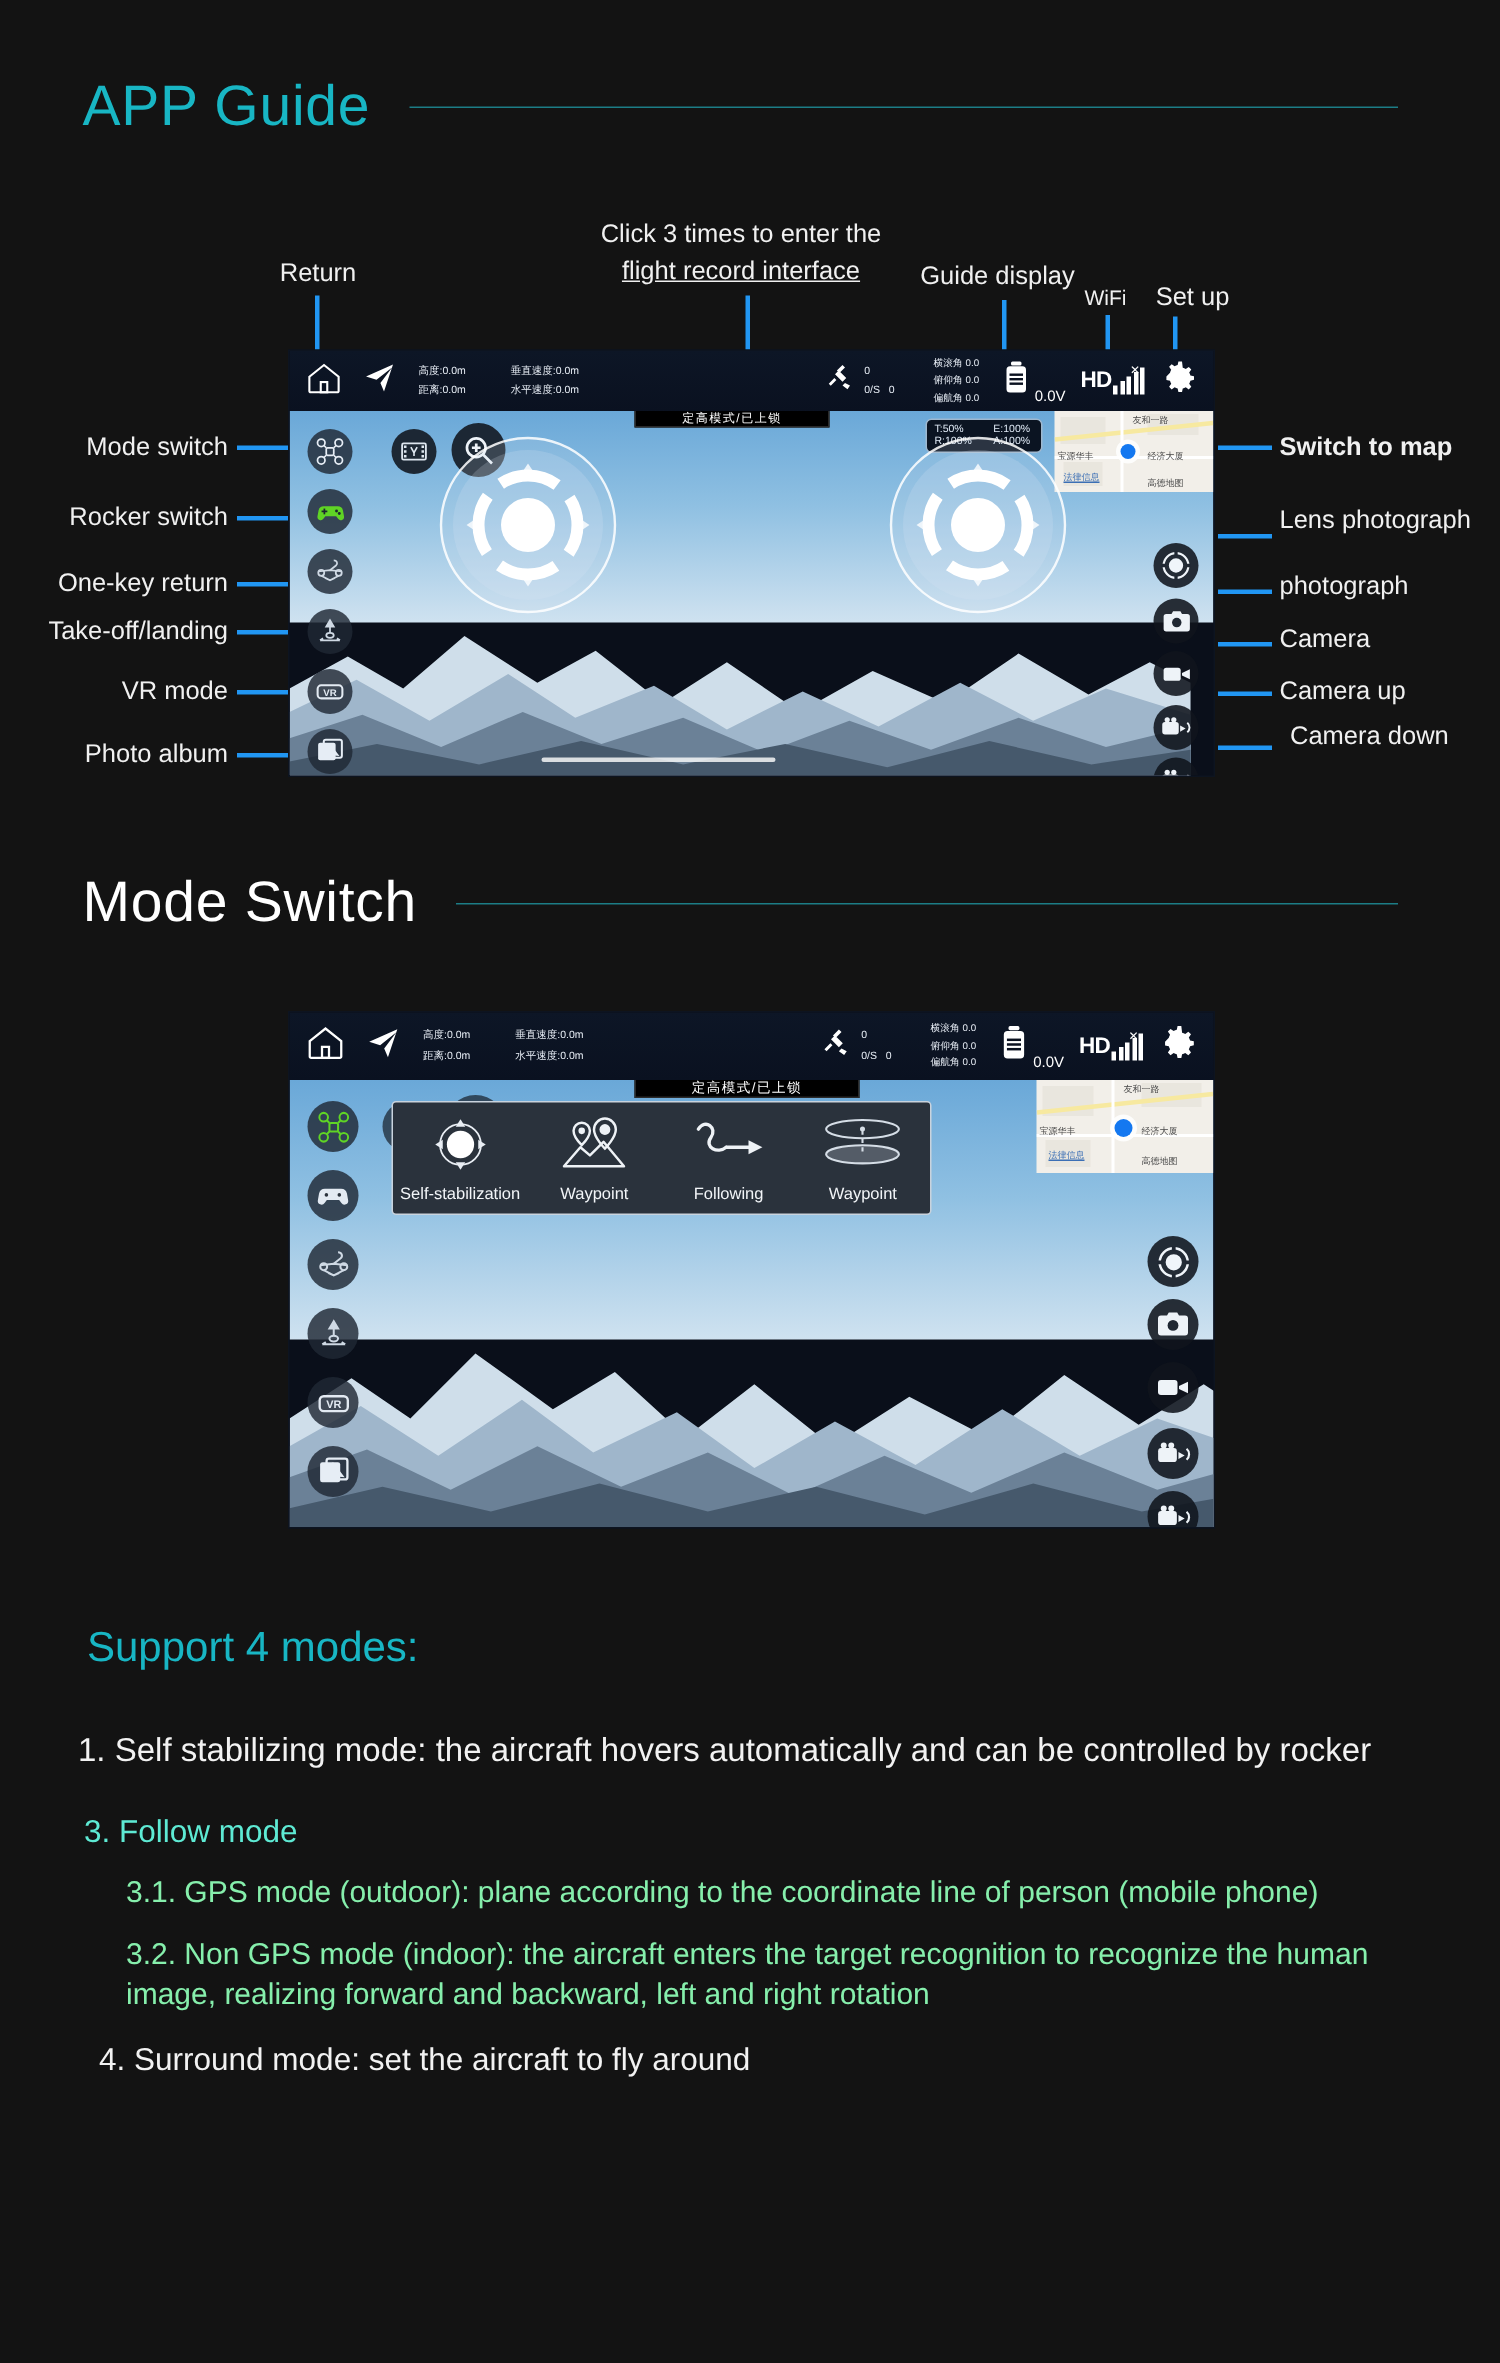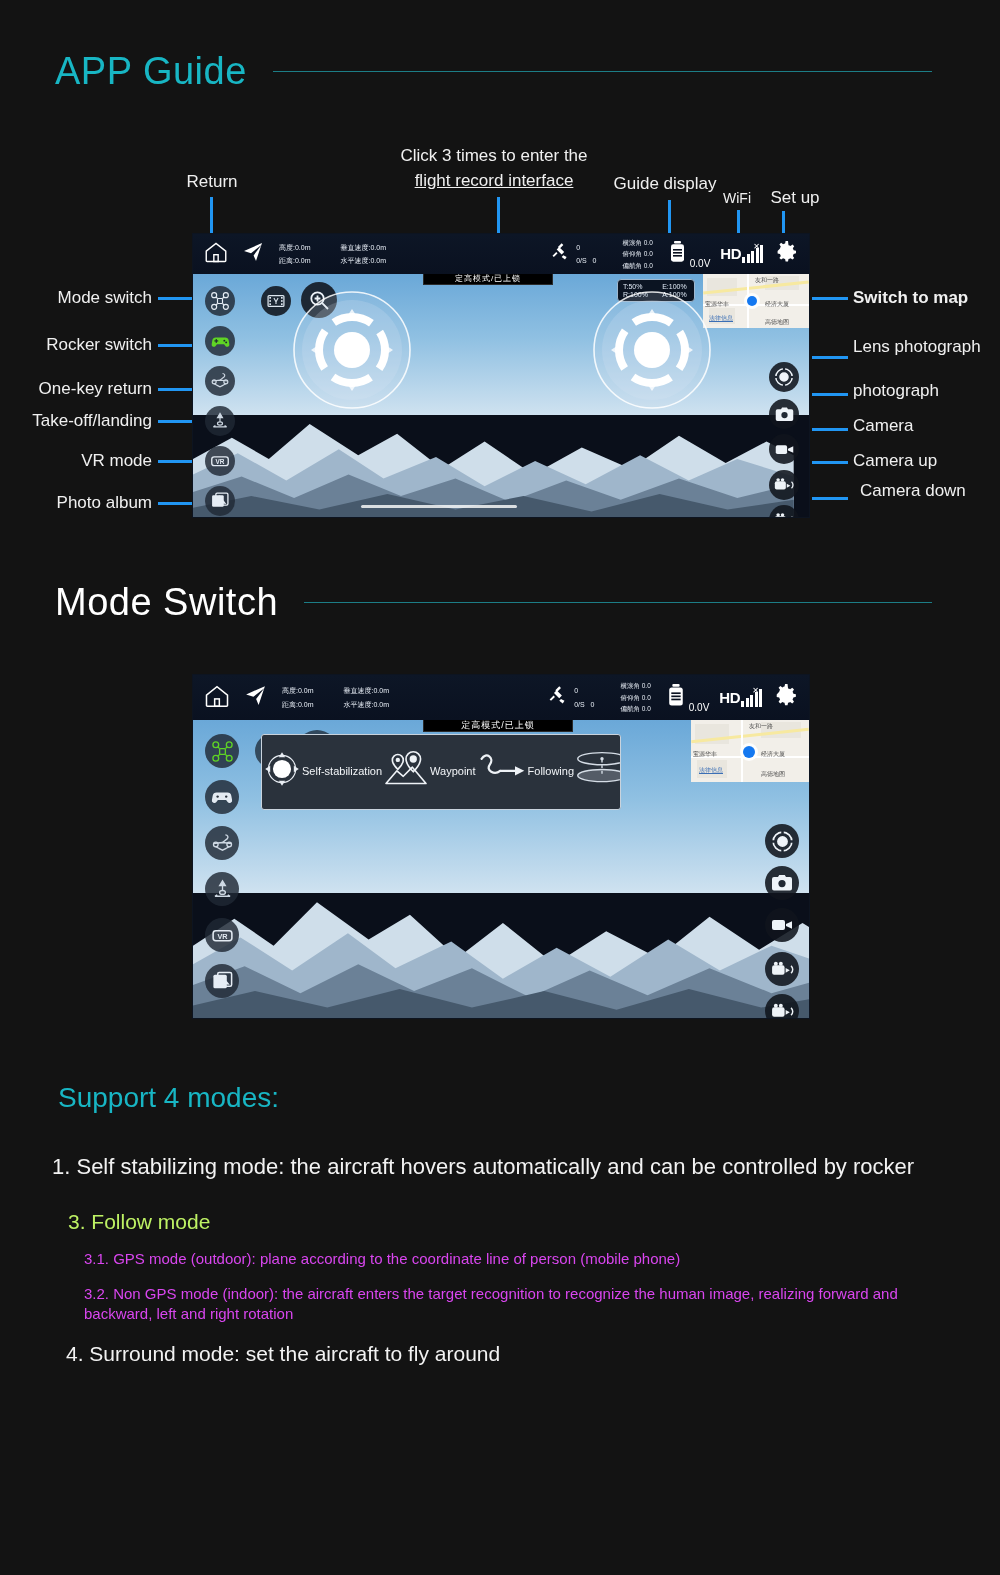--- a/index.html
+++ b/index.html
@@ -120,34 +120,34 @@
     background:rgba(255,255,255,.8);
   }
 
   
   .mode-popup {
     position:absolute; background:#2a323c;
     border:1px solid #c9d3dd; border-radius:3px;
     display:flex; align-items:flex-end; overflow:hidden;
   }
   .mp-item {
-    flex:1; display:flex; flex-direction:row;
+    flex:1; display:flex; flex-direction:column;
     align-items:center; justify-content:flex-end;
     height:100%; padding-bottom:7px;
   }
   .mp-label { font-size:11px; color:#f2f5f8; margin-top:5px; white-space:nowrap; }
   .mp-icon { height:44px; display:flex; align-items:center; justify-content:center; }
 
   
   .body-wrap { position:absolute; left:52px; right:45px; }
   .sub-head { color:#18b6c4; font-size:28px; margin:0 0 38px 6px; }
   .p1 { font-size:22px; line-height:1.38; color:#f2f2f2; margin:0 0 26px 0; }
   .p2 { font-size:21px; line-height:1.38; color:#f2f2f2; margin:0 0 26px 8px; }
-  .p3 { font-size:21px; line-height:1.38; color:#bef264; margin:0 0 12px 16px; }
-  .p-sub { font-size:15px; line-height:1.35; color:#d946ef; margin:0 0 14px 32px; }
+  .p3 { font-size:21px; line-height:1.38; color:#5eead4; margin:0 0 12px 4px; }
+  .p-sub { font-size:20px; line-height:1.35; color:#86efac; margin:0 0 14px 32px; }
   .p4 { font-size:21px; line-height:1.38; color:#f2f2f2; margin:16px 0 0 14px; }
 </style>
 </head>
 <body>
 
 <div class="heading-row" style="position:absolute;left:55px;top:52px;right:68px;">
   <div class="h-title teal">APP Guide</div>
   <div class="h-rule"></div>
 </div>
 

